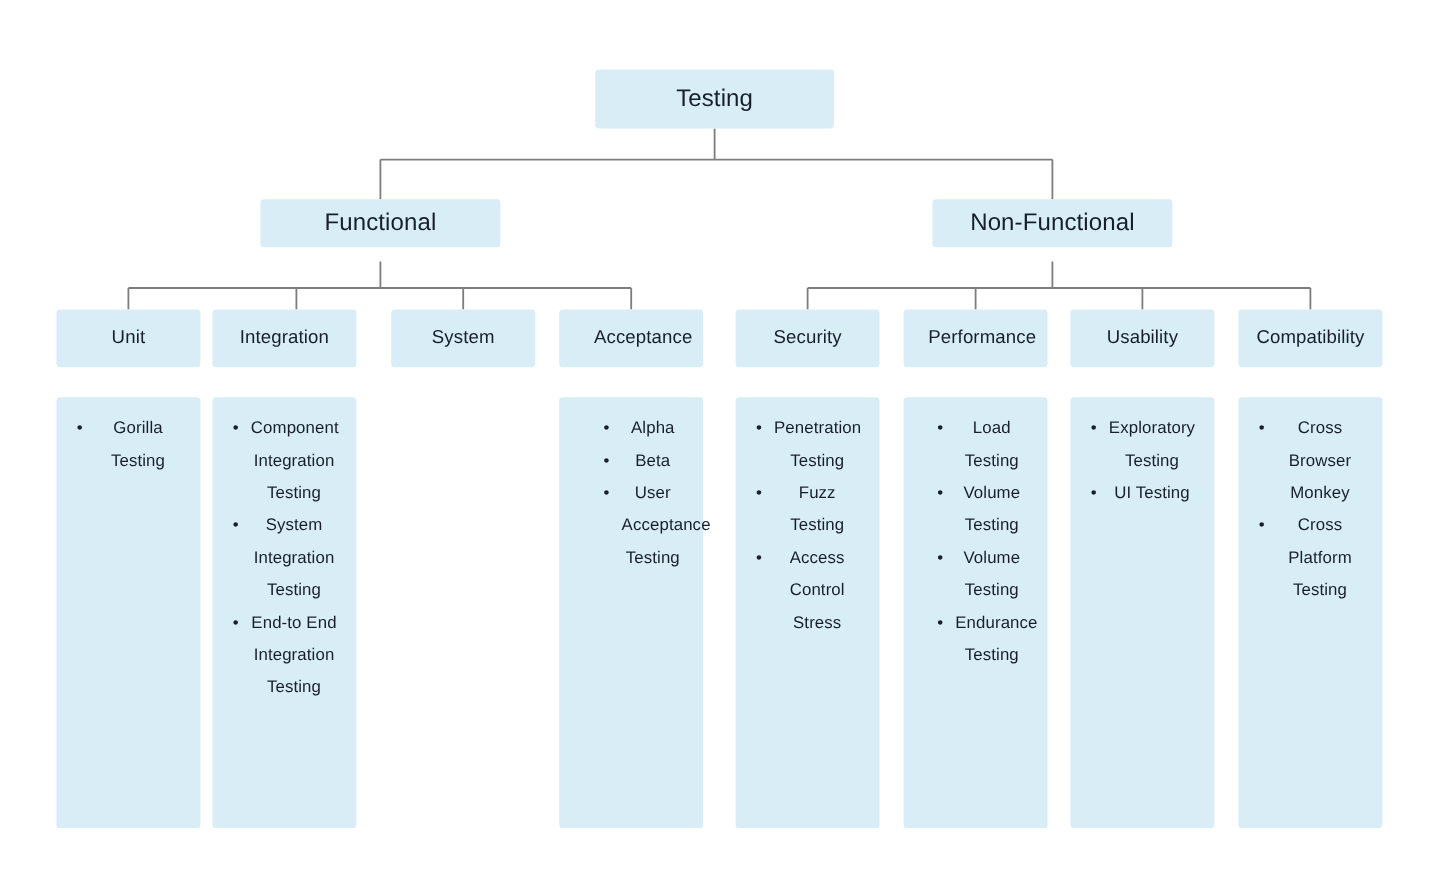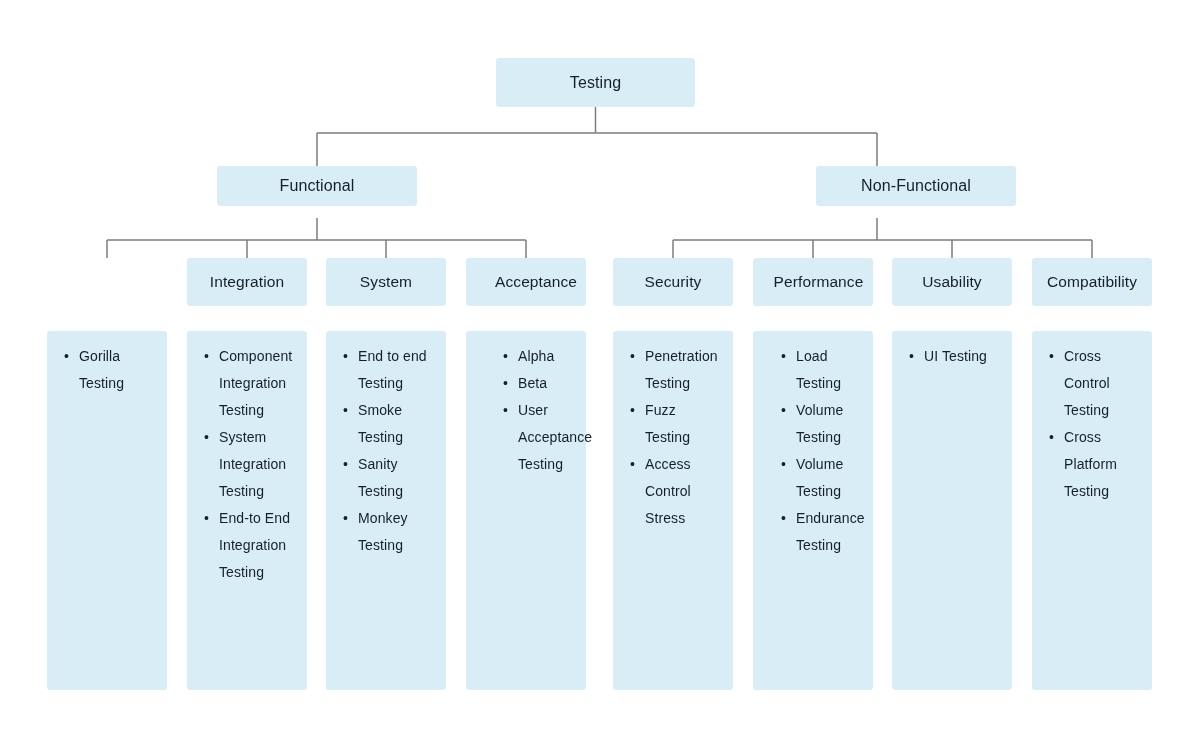--- a/index.html
+++ b/index.html
@@ -27,58 +27,59 @@
     pointer-events: none;
   }
   .node {
     position: absolute;
     background: var(--box_fill);
     border-radius: 3px;
     display: flex;
     align-items: center;
     justify-content: center;
     text-align: center;
-    font-size: 16px;
+    font-size: 20px;
     letter-spacing: 0.1px;
   }
   .node.root   { left: 496px; top: 58px;  width: 199px; height: 49px; }
   .node.branch { top: 166px; width: 200px; height: 40px; }
   .node.b0 { left: 217px; }
-  .node.b1 { left: 777px; margin-left: 39px; }
+  .node.b1 { left: 777px; }
   .node.leaf {
     top: 258px; width: 120px; height: 48px;
     font-size: 15.5px;
   }
   .panel {
     position: absolute;
     top: 331px;
     width: 120px;
     height: 359px;
     background: var(--box_fill);
     border-radius: 3px;
   }
   .col0 { left: 47px; }
-  .col1 { left: 187px; }
+  .col1 { left: 177px; }
   .col2 { left: 326px; }
   .col3 { left: 466px; padding-left: 20px; }
   .col4 { left: 613px; }
   .col5 { left: 753px; padding-left: 11px; }
   .col6 { left: 892px; }
   .col7 { left: 1032px; }
   .panel ul {
     list-style: none;
     padding: 12px 16px 0 17px;
     font-size: 14px;
     line-height: 27px;
   }
   .panel li {
     position: relative;
     padding-left: 15px;
     letter-spacing: 0.1px;
     white-space: normal;
+    text-align: center;
   }
   .panel li::before {
     content: "\2022";
     position: absolute;
     left: 0;
     top: 0;
   }
 </style>
 </head>
 <body>
@@ -92,20 +93,21 @@
     <path d="M317 218 V240 M107 240 H526 M107 240 V258 M247 240 V258 M386 240 V258 M526 240 V258"></path>
 
     <path d="M877 218 V240 M673 240 H1092 M673 240 V258 M813 240 V258 M952 240 V258 M1092 240 V258"></path>
   </svg>
 
   <div class="node root">Testing</div>
 
   <div class="node branch b0">Functional</div>
   <div class="node branch b1">Non-Functional</div>
 
+  <div class="node leaf col0">Unit</div>
   <div class="node leaf col1">Integration</div>
   <div class="node leaf col2">System</div>
   <div class="node leaf col3">Acceptance</div>
   <div class="node leaf col4">Security</div>
   <div class="node leaf col5">Performance</div>
   <div class="node leaf col6">Usability</div>
   <div class="node leaf col7">Compatibility</div>
 
   <div class="panel col0">
     <ul>
@@ -114,28 +116,20 @@
   </div>
 
   <div class="panel col1">
     <ul>
       <li>Component Integration Testing</li>
       <li>System Integration Testing</li>
       <li>End-to End Integration Testing</li>
     </ul>
   </div>
 
-  <div class="panel col2">
-    <ul>
-      <li>End to end Testing</li>
-      <li>Smoke Testing</li>
-      <li>Sanity Testing</li>
-      <li>Monkey Testing</li>
-    </ul>
-  </div>
 
   <div class="panel col3">
     <ul>
       <li>Alpha</li>
       <li>Beta</li>
       <li>User Acceptance Testing</li>
     </ul>
   </div>
 
   <div class="panel col4">
@@ -150,24 +144,25 @@
     <ul>
       <li>Load Testing</li>
       <li>Volume Testing</li>
       <li>Volume Testing</li>
       <li>Endurance Testing</li>
     </ul>
   </div>
 
   <div class="panel col6">
     <ul>
+      <li>Exploratory Testing</li>
       <li>UI Testing</li>
     </ul>
   </div>
 
   <div class="panel col7">
     <ul>
-      <li>Cross Control Testing</li>
+      <li>Cross Browser Monkey</li>
       <li>Cross Platform Testing</li>
     </ul>
   </div>
 
 </div>
 
 </body></html>

